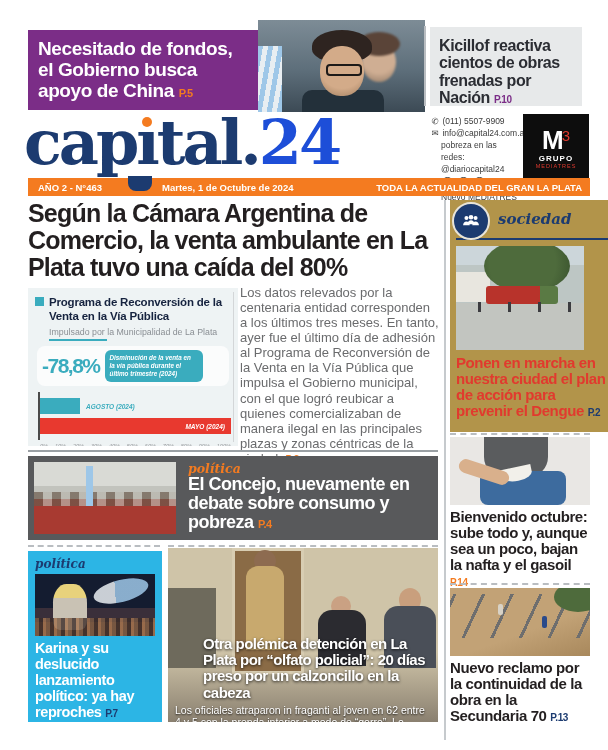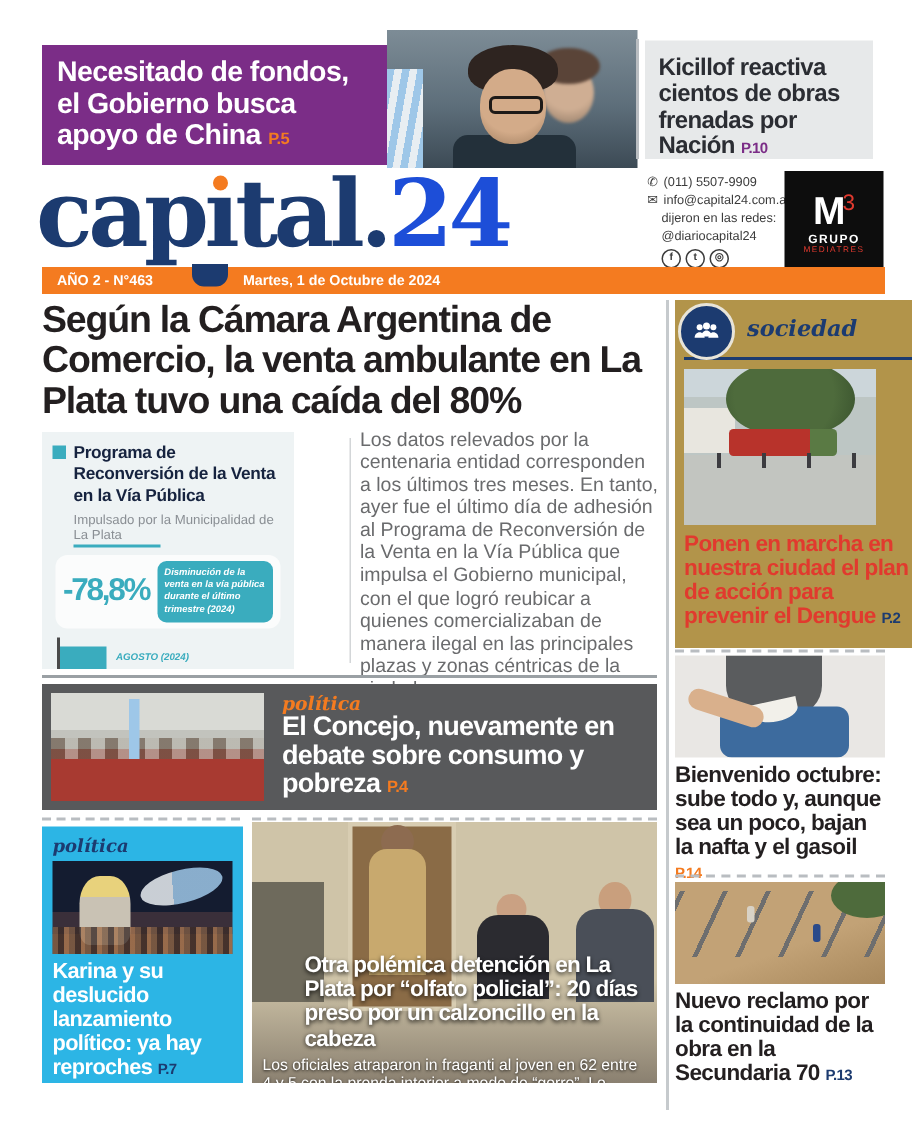--- a/index.html
+++ b/index.html
@@ -67,21 +67,21 @@
   
   .lead-hl{left:28px;top:200px;width:416px;font-size:25px;line-height:1.07;font-weight:bold;
     color:#231f20;letter-spacing:-0.8px;}
   .lead-body{left:240px;top:285px;width:200px;font-size:13px;line-height:1.16;color:#6a6b6d;}
   .lead-body .pref-orange{font-size:10px;}
   .chart-divider{left:233px;top:292px;width:1px;height:150px;background:#d3d6d8;}
   .lead-underline{left:28px;top:450px;width:410px;height:2px;background:#9aa0a4;}
   .sidebar-divider{left:444px;top:200px;width:2px;height:540px;background:#c6cacd;}
 
   
-  .chart{left:28px;top:288px;width:168px;height:158px;background:#eef3f4;padding:7px 7px 4px 7px;
+  .chart{left:28px;top:288px;width:210px;height:158px;background:#eef3f4;padding:7px 7px 4px 7px;
     box-sizing:border-box;overflow:hidden;}
   .chart-title{display:flex;gap:5px;font-size:11.5px;font-weight:bold;color:#16233f;
     line-height:1.25;letter-spacing:-0.2px;}
   .sq{width:9px;height:9px;background:#3aacbe;margin-top:2px;flex:none;}
   .chart-sub{font-size:8.8px;color:#8a8f94;margin:3px 0 2px 14px;}
   .chart-rule{width:58px;height:2px;background:#3aacbe;margin:2px 0 5px 14px;}
   .stat{display:flex;align-items:center;gap:5px;background:#fbfcfc;border-radius:8px;
     padding:4px 5px;margin:0 2px;}
   .stat-val{color:#3aacbe;font-weight:bold;font-size:21px;letter-spacing:-1.5px;}
   .stat-note{background:#3aacbe;color:#fff;border-radius:6px;padding:4px 5px;
@@ -217,41 +217,42 @@
 
   <div class="abs contact">
     <div class="row">
       <span class="ic">✆</span>
       <span>(011) 5507-9909</span>
     </div>
     <div class="row">
       <span class="ic">✉</span>
       <span>info@capital24.com.ar</span>
     </div>
-    <div class="indent">dijeron en las redes:</div>
+    <div class="indent">pobreza en las redes:</div>
     <div class="indent">@diariocapital24</div>
     <div class="socials">
       <span class="soc">f</span>
       <span class="soc">t</span>
       <span class="soc">◎</span>
     </div>
     <div class="indent">Nuevo MEDIATRES</div>
   </div>
 
   <div class="abs m3-box">
     <div>
       <span class="m3-m">M</span><span class="m3-3">3</span>
     </div>
     <div class="m3-grupo">GRUPO</div>
     <div class="m3-med">MEDIATRES</div>
   </div>
 
   <div class="abs date-bar">
     <span>AÑO 2 - N°463</span>
     <span class="date">Martes, 1 de Octubre de 2024</span>
+    <span class="tagline">TODA LA ACTUALIDAD DEL GRAN LA PLATA</span>
   </div>
   <div class="abs p-descender"></div>
 
   <div class="abs lead-hl">Según la Cámara Argentina de Comercio, la venta ambulante en La Plata tuvo una caída del 80%</div>
 
   <div class="abs chart">
     <div class="chart-title">
       <span class="sq"></span>
       <span>Programa de Reconversión de la Venta en la Vía Pública</span>
     </div>

